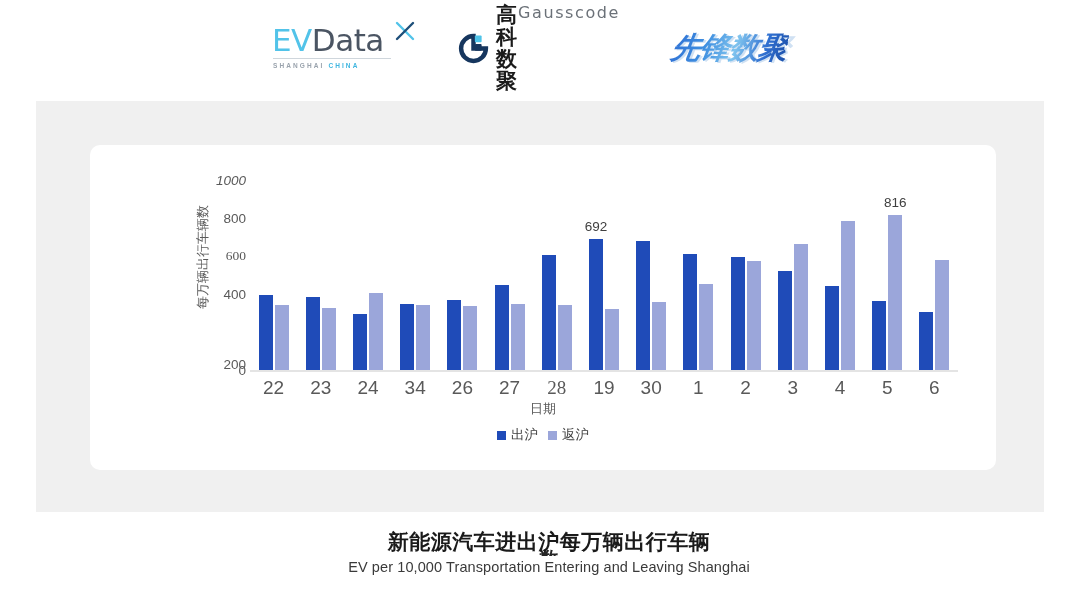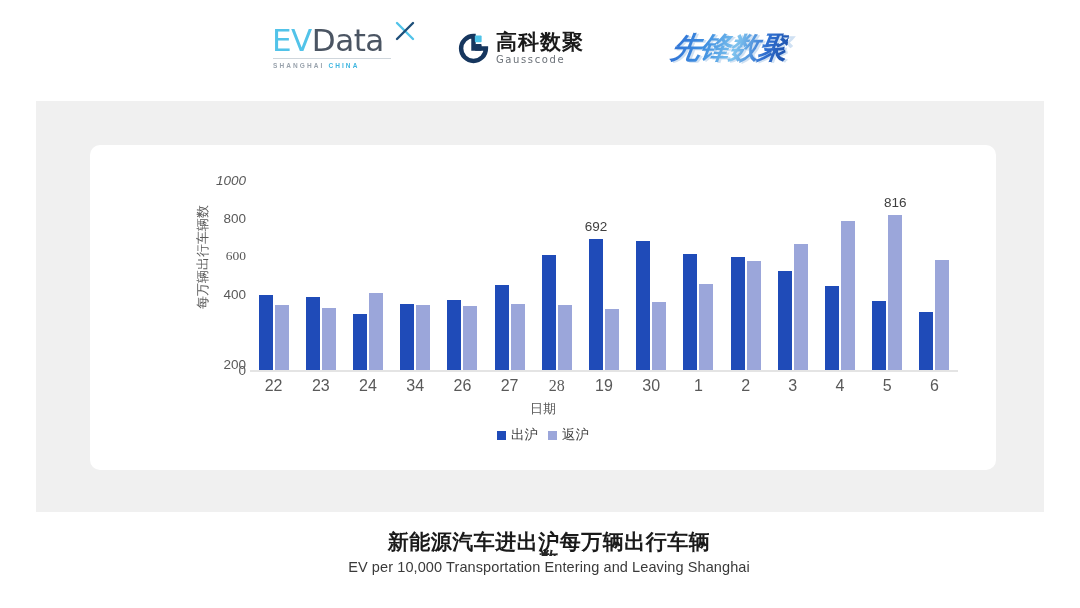--- a/index.html
+++ b/index.html
@@ -37,29 +37,29 @@
   .ev-sub .sh{ color:#9aa3ad; }
   .ev-sub .cn{ color:#3fb6e0; }
   .ev-rule{
     position:absolute; left:5px; top:36px; width:118px; height:1px;
     background:#cfd6dc;
   }
 
   
   .logo-gauss{ position:relative; width:148px; height:48px; display:flex; align-items:center; gap:7px;}
   .gauss-mark{ width:31px; height:31px; position:relative; flex:0 0 auto;}
-  .gauss-text{ display:flex; flex-direction:column; justify-content:center; }
+  .gauss-text{ display:flex; flex-direction:row; justify-content:center; }
   .gauss-cn{
     font-family:"DejaVu Sans",sans-serif;
     font-size:21px; font-weight:700; color:#1a1a1a; line-height:1.05;
     letter-spacing:1px;
   }
   .gauss-en{
     font-family:"DejaVu Sans",sans-serif;
-    font-size:10px; color:#6b7178; line-height:1.1; letter-spacing:1.6px;
+    font-size:16px; color:#6b7178; line-height:1.1; letter-spacing:1.6px;
   }
 
   
   .logo-xf{
     position:relative; width:166px; height:44px;
     display:flex; align-items:center; justify-content:center;
   }
   .xf-text{
     font-family:"DejaVu Sans",sans-serif;
     font-size:30px; font-weight:700; font-style:italic;
@@ -121,21 +121,21 @@
   .bar{ width:14px; }
   .bar.out{ background:#1f4bb8; }
   .bar.back{ background:#9ba6da; }
 
   .bar-label{
     position:absolute; font-size:13.5px; color:#404040;
     transform:translateX(-50%); white-space:nowrap;
   }
 
   .xtick{
-    position:absolute; top:232px; font-size:16px; color:#595959;
+    position:absolute; top:232px; font-size:19px; color:#595959;
     transform:translateX(-50%); white-space:nowrap;
   }
   .x-axis-title{
     position:absolute; top:255px; left:0; width:906px;
     text-align:center; font-size:13px; color:#595959;
   }
 
   .legend{
     position:absolute; top:281px; left:0; width:906px;
     display:flex; align-items:center; justify-content:center; gap:10px;

